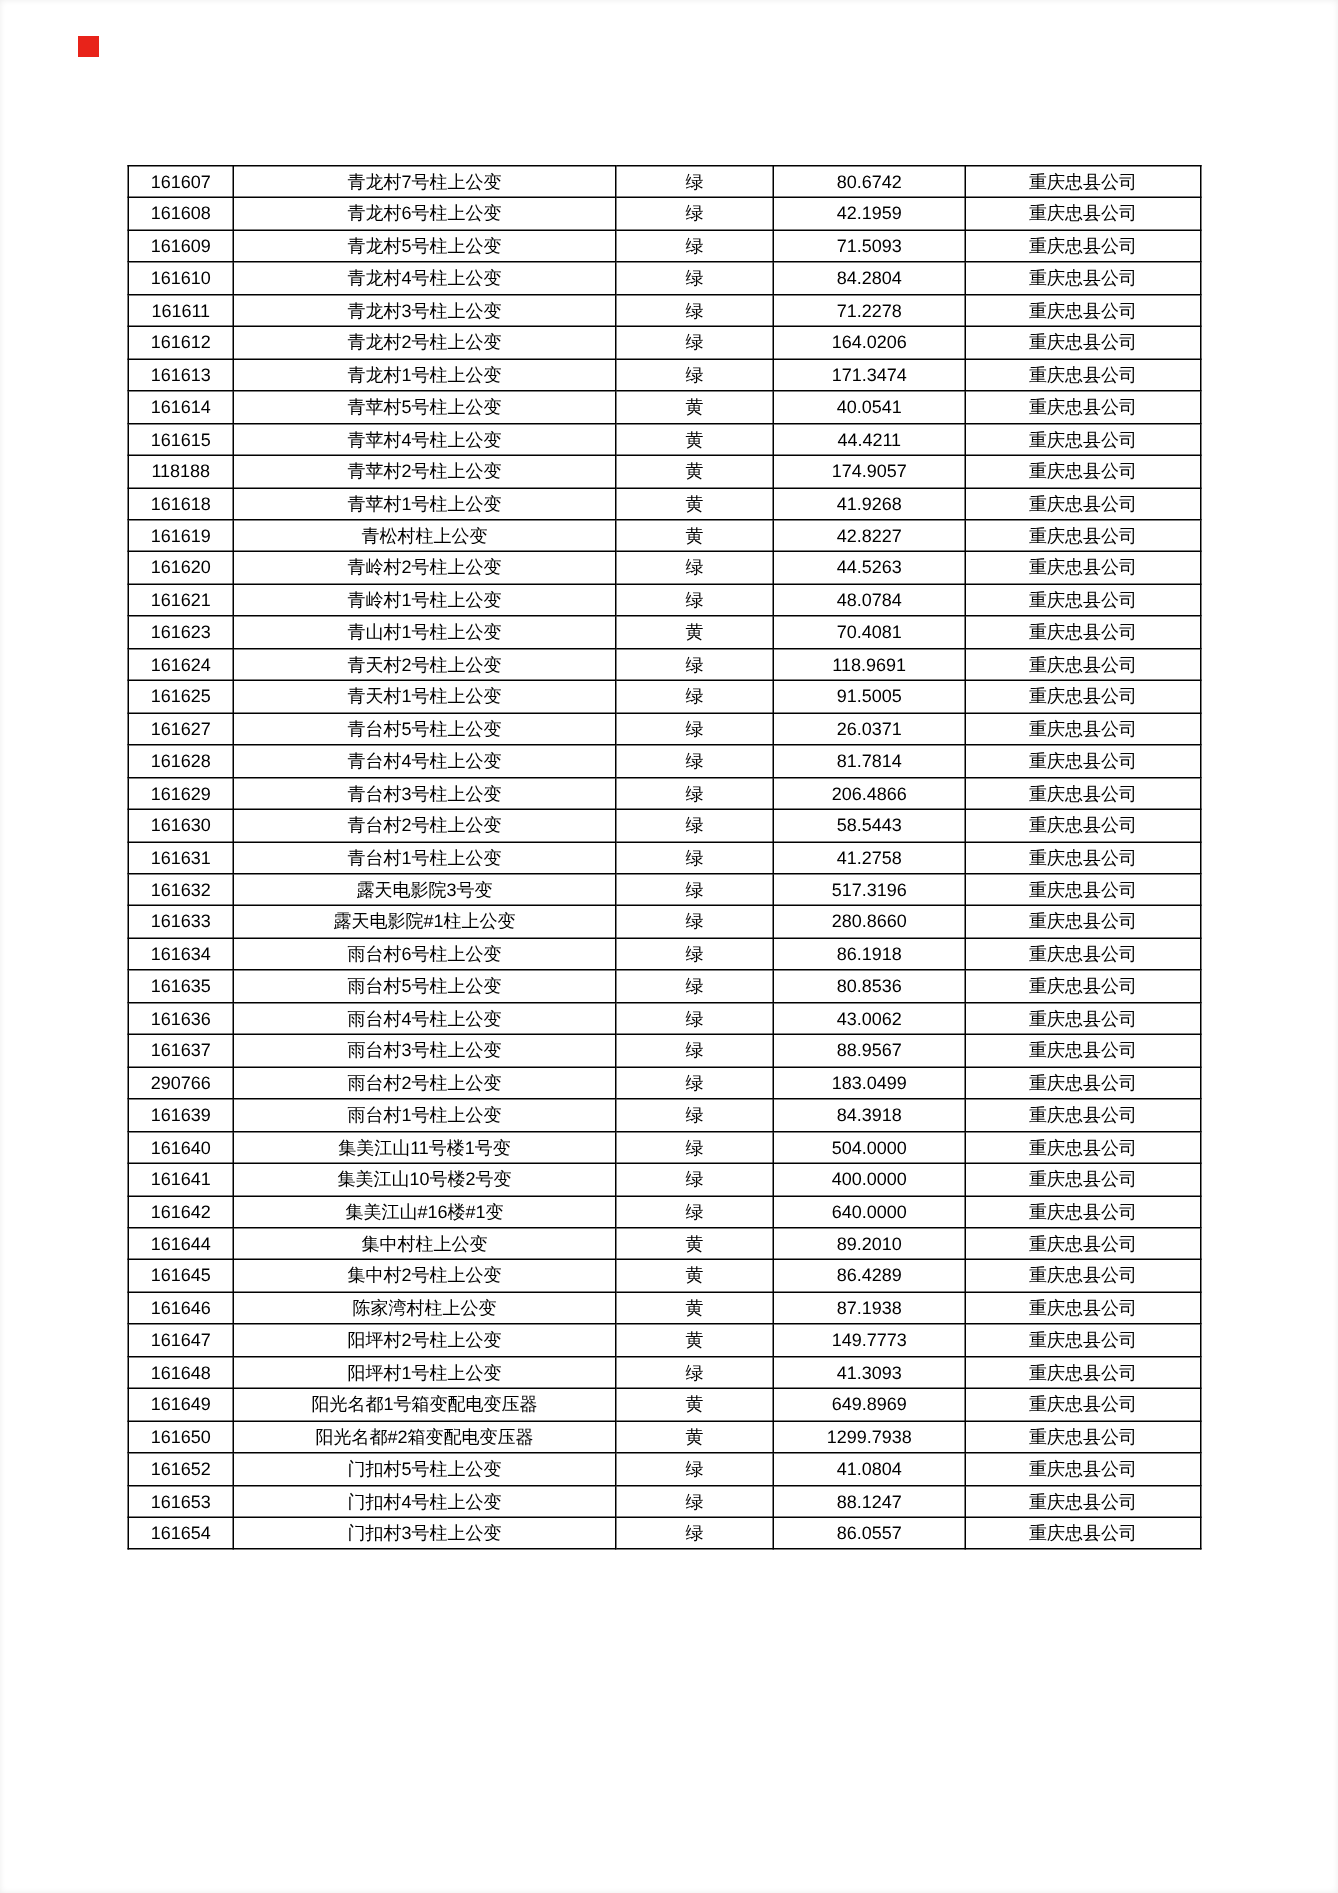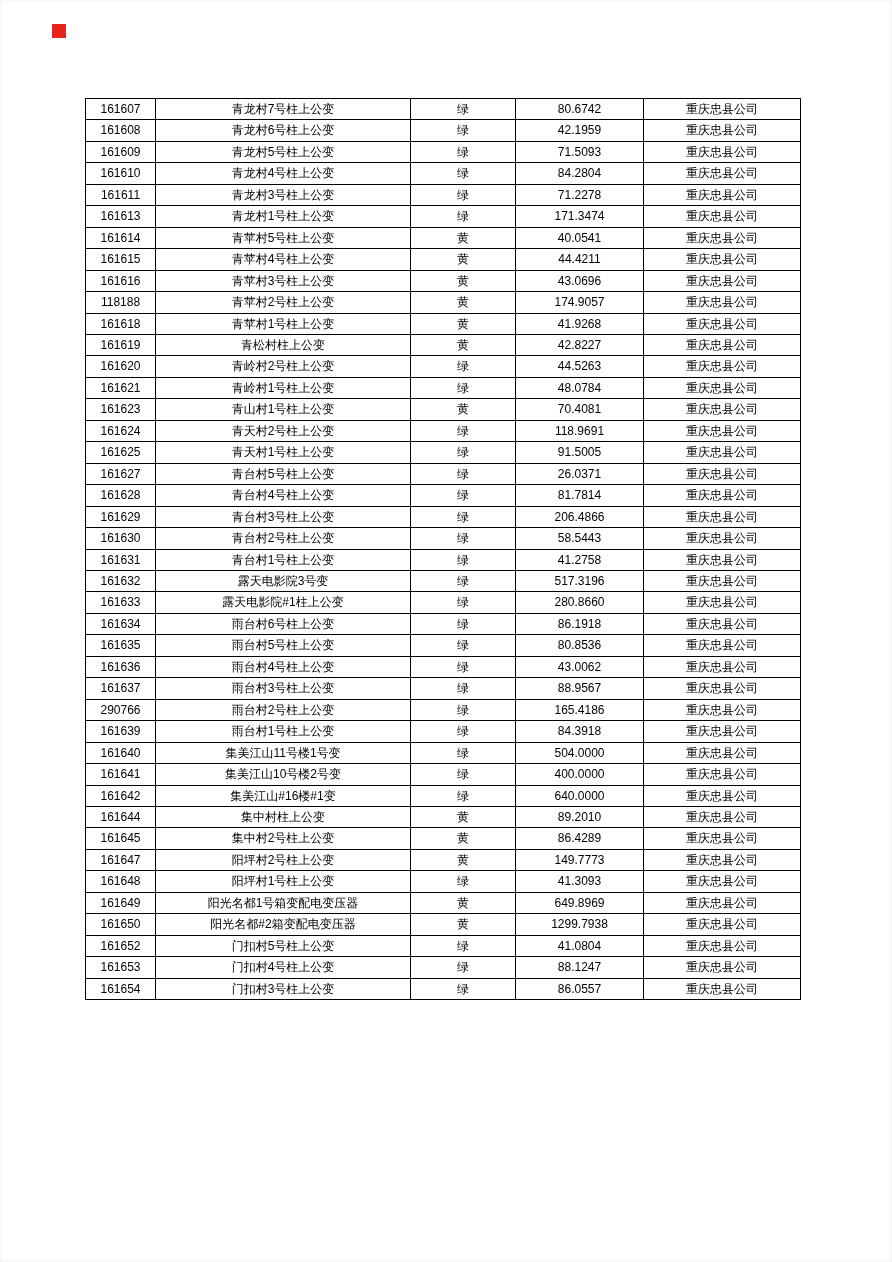--- a/index.html
+++ b/index.html
@@ -20,21 +20,21 @@
     position: absolute;
     left: 52px;
     top: 24px;
     width: 14px;
     height: 14px;
     background: #e8231a;
   }
   table.data-table {
     position: absolute;
     left: 85px;
-    top: 98px;
+    top: 110px;
     width: 715px;
     border-collapse: collapse;
     table-layout: fixed;
     font-size: 12px;
     color: #000000;
   }
   table.data-table td {
     border: 1px solid #000000;
     height: 20.45px;
     line-height: 20.45px;
@@ -95,20 +95,27 @@
           <td>重庆忠县公司</td>
         </tr>
         <tr>
           <td>161611</td>
           <td>青龙村3号柱上公变</td>
           <td>绿</td>
           <td>71.2278</td>
           <td>重庆忠县公司</td>
         </tr>
         <tr>
+          <td>161612</td>
+          <td>青龙村2号柱上公变</td>
+          <td>绿</td>
+          <td>164.0206</td>
+          <td>重庆忠县公司</td>
+        </tr>
+        <tr>
           <td>161613</td>
           <td>青龙村1号柱上公变</td>
           <td>绿</td>
           <td>171.3474</td>
           <td>重庆忠县公司</td>
         </tr>
         <tr>
           <td>161614</td>
           <td>青苹村5号柱上公变</td>
           <td>黄</td>
@@ -116,27 +123,20 @@
           <td>重庆忠县公司</td>
         </tr>
         <tr>
           <td>161615</td>
           <td>青苹村4号柱上公变</td>
           <td>黄</td>
           <td>44.4211</td>
           <td>重庆忠县公司</td>
         </tr>
         <tr>
-          <td>161616</td>
-          <td>青苹村3号柱上公变</td>
-          <td>黄</td>
-          <td>43.0696</td>
-          <td>重庆忠县公司</td>
-        </tr>
-        <tr>
           <td>118188</td>
           <td>青苹村2号柱上公变</td>
           <td>黄</td>
           <td>174.9057</td>
           <td>重庆忠县公司</td>
         </tr>
         <tr>
           <td>161618</td>
           <td>青苹村1号柱上公变</td>
           <td>黄</td>
@@ -259,21 +259,21 @@
           <td>161637</td>
           <td>雨台村3号柱上公变</td>
           <td>绿</td>
           <td>88.9567</td>
           <td>重庆忠县公司</td>
         </tr>
         <tr>
           <td>290766</td>
           <td>雨台村2号柱上公变</td>
           <td>绿</td>
-          <td>165.4186</td>
+          <td>183.0499</td>
           <td>重庆忠县公司</td>
         </tr>
         <tr>
           <td>161639</td>
           <td>雨台村1号柱上公变</td>
           <td>绿</td>
           <td>84.3918</td>
           <td>重庆忠县公司</td>
         </tr>
         <tr>
@@ -305,20 +305,27 @@
           <td>重庆忠县公司</td>
         </tr>
         <tr>
           <td>161645</td>
           <td>集中村2号柱上公变</td>
           <td>黄</td>
           <td>86.4289</td>
           <td>重庆忠县公司</td>
         </tr>
         <tr>
+          <td>161646</td>
+          <td>陈家湾村柱上公变</td>
+          <td>黄</td>
+          <td>87.1938</td>
+          <td>重庆忠县公司</td>
+        </tr>
+        <tr>
           <td>161647</td>
           <td>阳坪村2号柱上公变</td>
           <td>黄</td>
           <td>149.7773</td>
           <td>重庆忠县公司</td>
         </tr>
         <tr>
           <td>161648</td>
           <td>阳坪村1号柱上公变</td>
           <td>绿</td>

